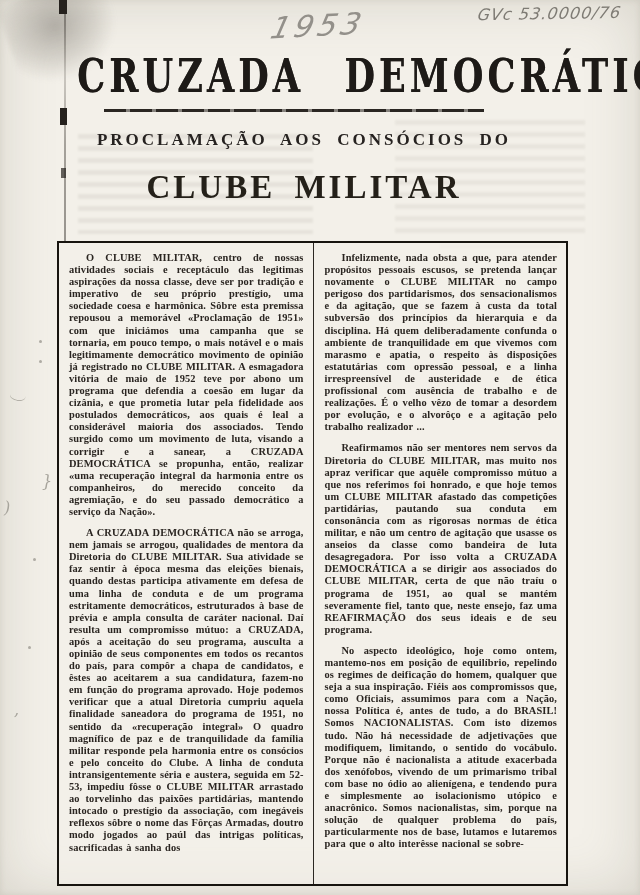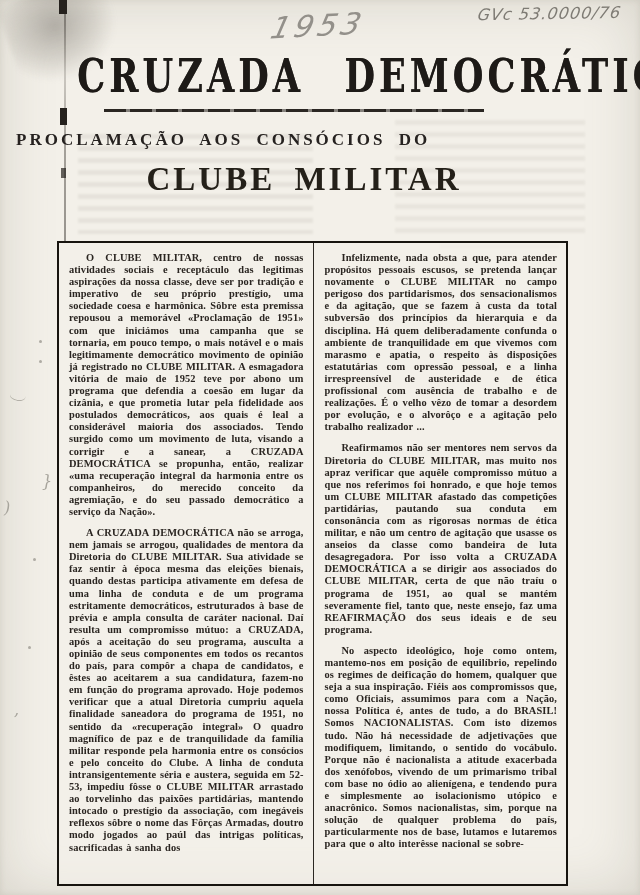--- a/index.html
+++ b/index.html
@@ -58,28 +58,28 @@
     color:#1d1a17;
     transform:scaleX(.80) scaleY(1.08);
     transform-origin:center;
     white-space:nowrap;
     text-shadow:0 0 .6px rgba(30,26,22,.8);
   }
   .title-rule{
     position:absolute;left:104px;top:109px;width:380px;height:3px;
     background:repeating-linear-gradient(to right,#2a2622 0 22px, rgba(42,38,34,.55) 22px 26px);
   }
-  .subtitle-wrap{position:absolute;left:0;top:130px;width:608px;text-align:left;margin-left:16px;}
+  .subtitle-wrap{position:absolute;left:0;top:130px;width:608px;text-align:center;}
   .subtitle{
     display:inline-block;
     font-size:17px;font-weight:bold;
     letter-spacing:3px;word-spacing:6px;
     color:#262220;
   }
-  .heading-wrap{position:absolute;left:0;top:160px;width:608px;text-align:center;}
+  .heading-wrap{position:absolute;left:0;top:168px;width:608px;text-align:center;}
   .heading{
     display:inline-block;
     font-size:33px;font-weight:bold;
     letter-spacing:3px;word-spacing:8px;
     color:#242019;
     transform:scaleY(1.05);
   }
   
   .ghost{
     position:absolute;

